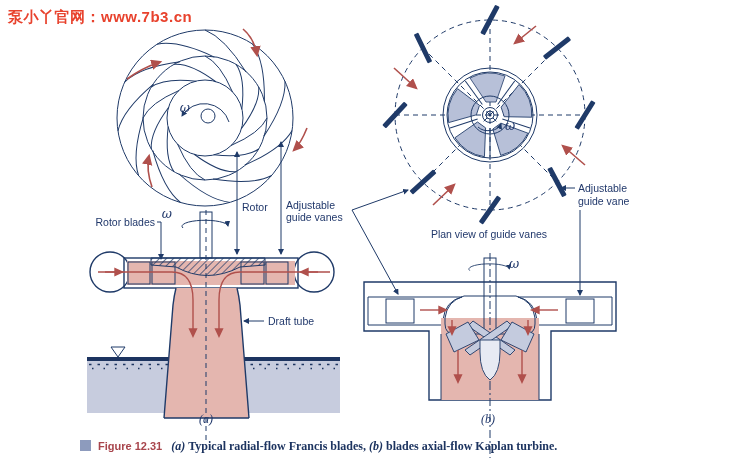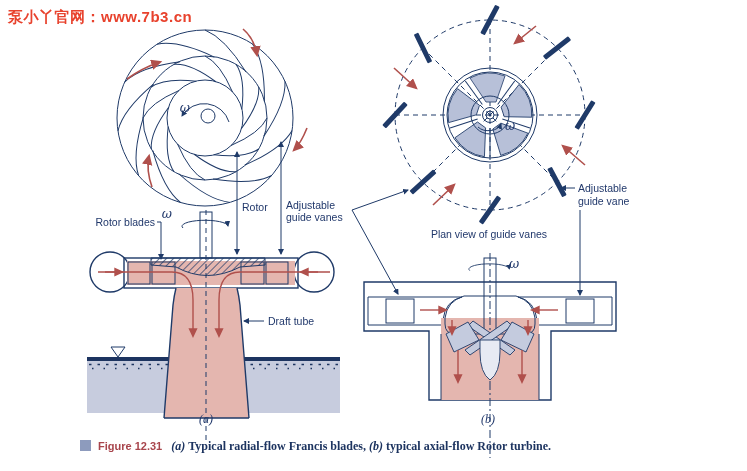--- a/index.html
+++ b/index.html
@@ -267,16 +267,16 @@
       <path d="M 458 350 L 458 382" class="red2" marker-end="url(#mR)"></path>
       <path d="M 522 350 L 522 382" class="red2" marker-end="url(#mR)"></path>
     </g>
     <text x="488" y="423" text-anchor="middle" class="sub">(b)</text>
   </g>
 </svg>
 
 <div id="caption">
   <span class="cap-square"></span>
   <span class="cap-fig">Figure 12.31</span>
-  <span class="cap-text"><i>(a)</i><span class="seg">Typical radial-flow Francis blades,</span><i>(b)</i><span>typical axial-flow Rotor turbine.</span></span>
+  <span class="cap-text"><i>(a)</i><span class="seg">Typical radial-flow Francis blades,</span><i>(b)</i><span>blades axial-flow Kaplan turbine.</span></span>
 </div>
 
 </div>
 
 </body></html>

